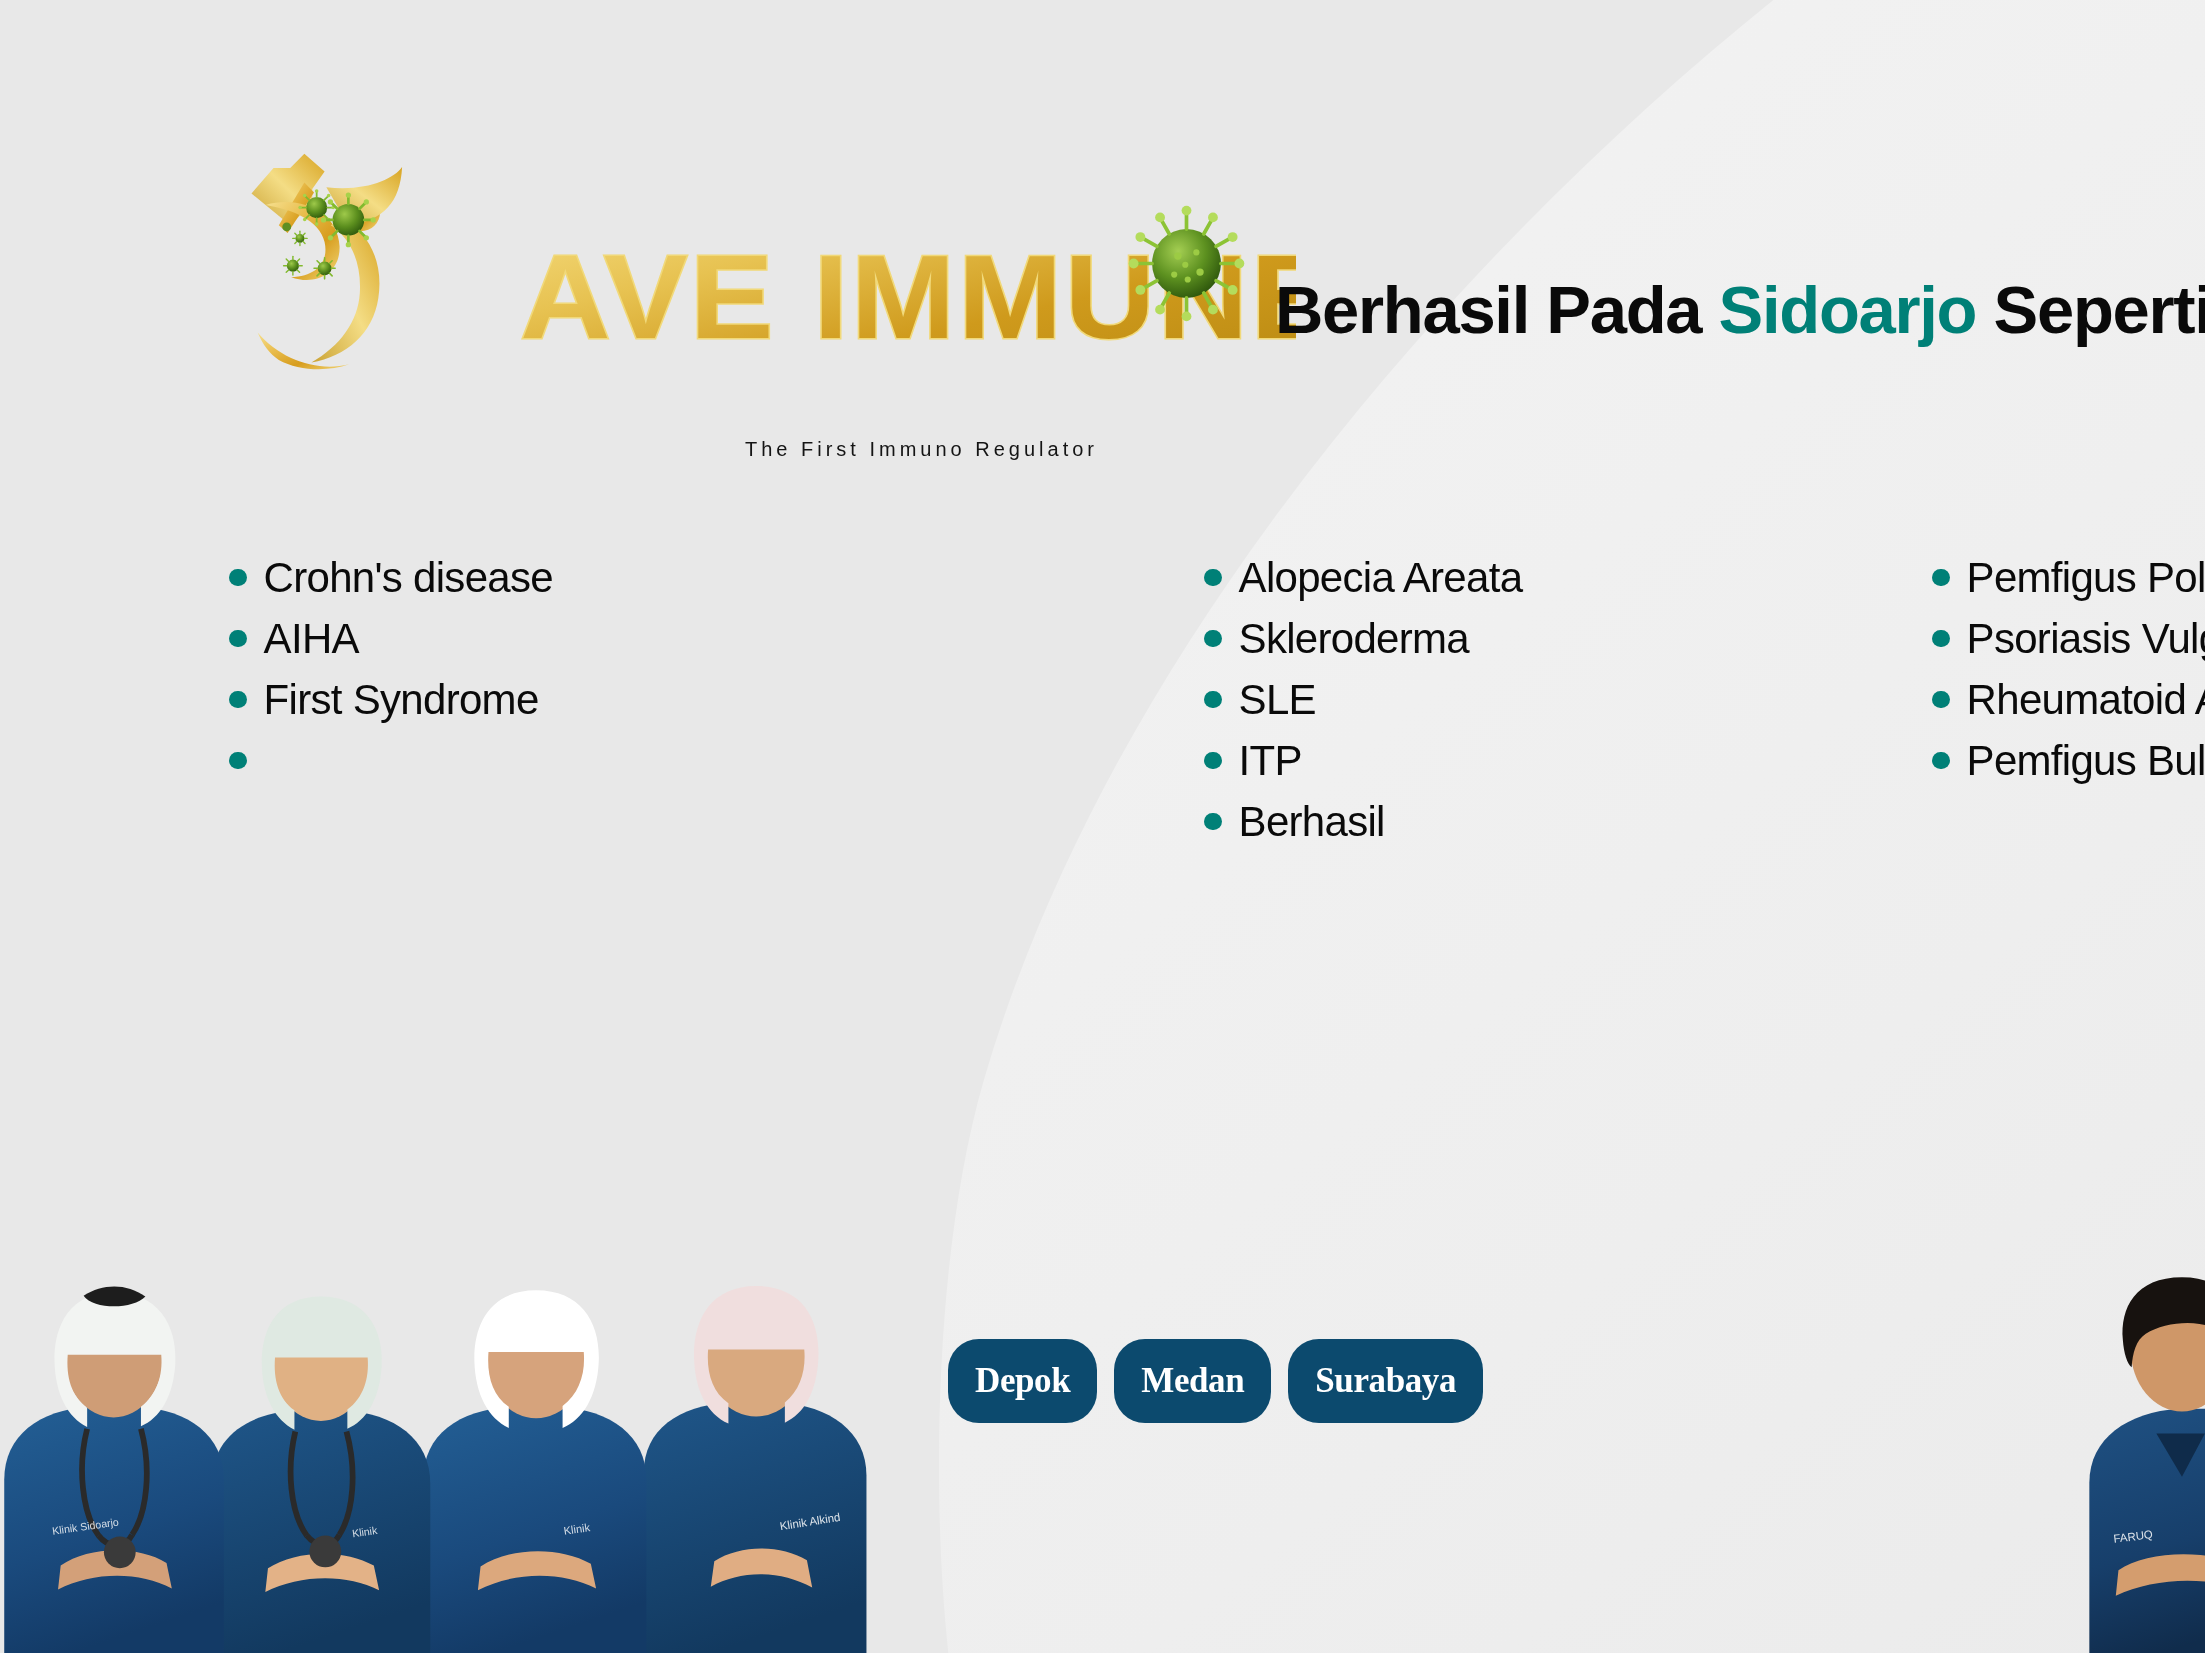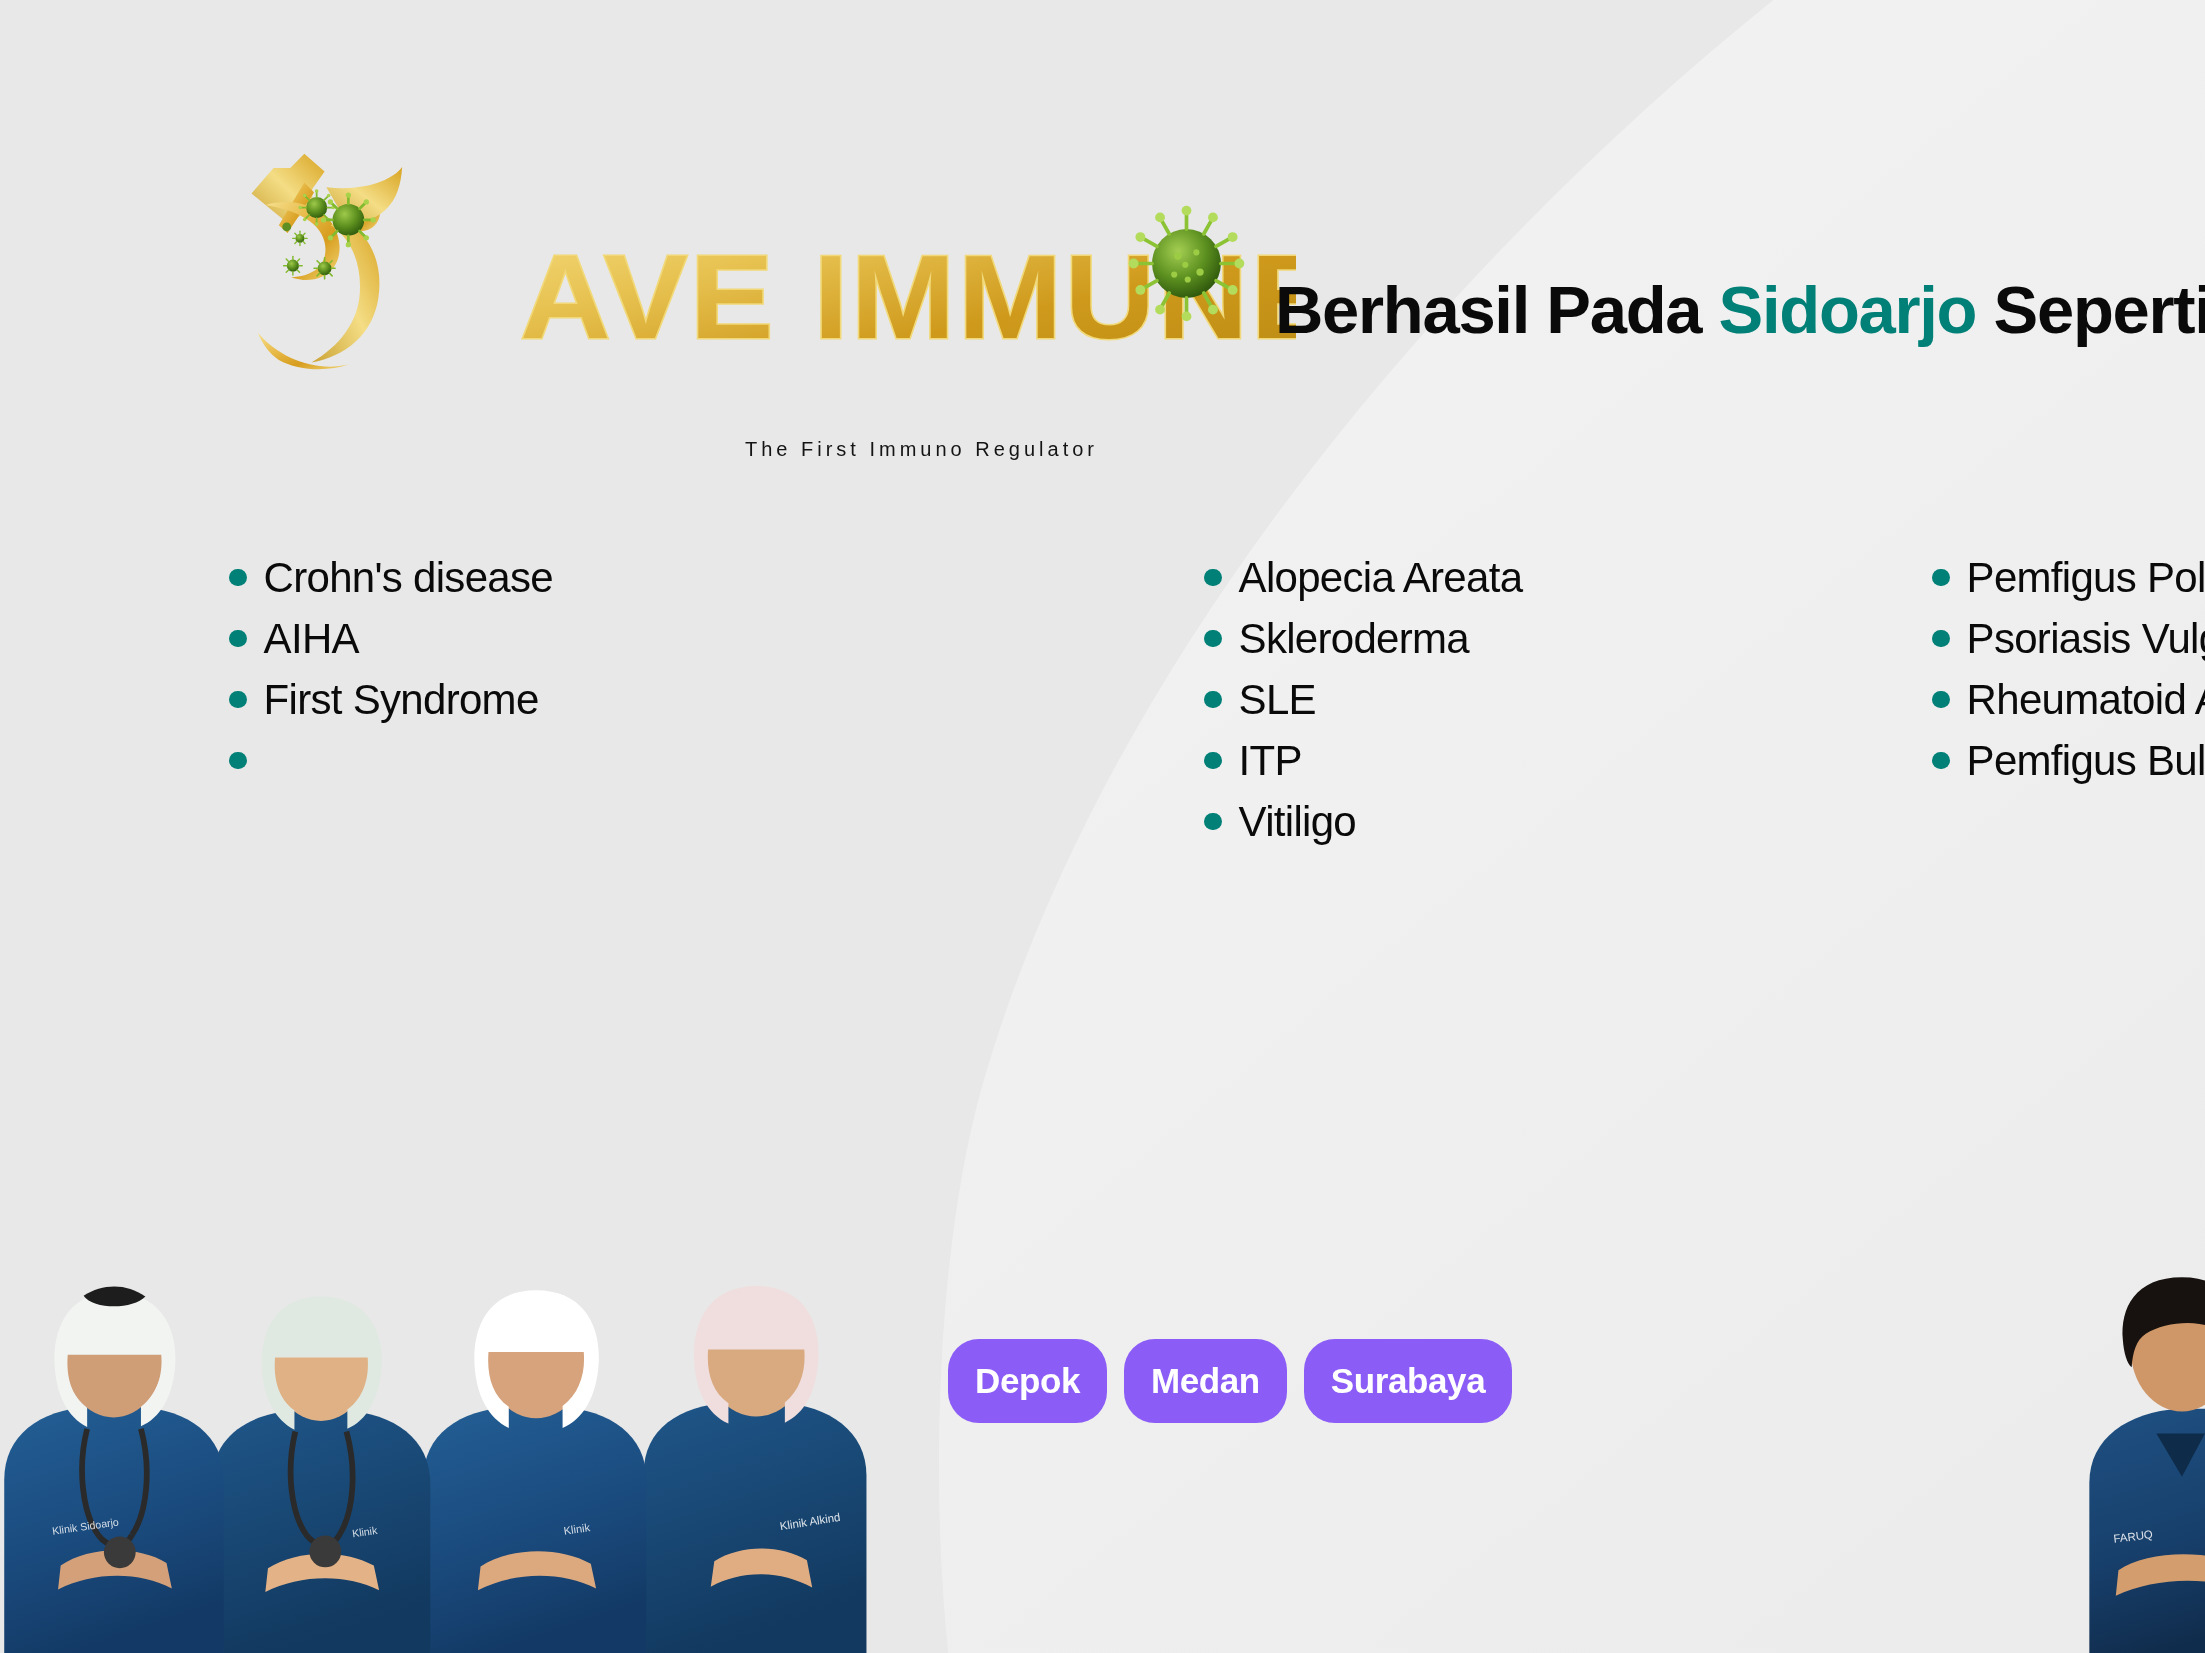--- a/index.html
+++ b/index.html
@@ -52,26 +52,26 @@
   }
   .disease-text .b { font-weight:400; }
   .disease-text .r { font-weight:400; }
 
   
   #city-buttons {
     position:absolute; left:948px; top:1339px; z-index:6;
     display:flex; gap:17px; align-items:center;
   }
   .city-btn {
-    background:#8b5cf6; color:#ffffff;
+    background:#0c4a6e; color:#ffffff;
     font-size:35px; font-weight:700; letter-spacing:-0.4px;
     border-radius:31px; border:none;
     padding:0 27px; height:84px; line-height:84px;
     white-space:nowrap; cursor:pointer;
-    font-family:Liberation Sans, sans-serif;
+    font-family:Liberation Serif, serif;
   }
 
   
   #staff-left  { position:absolute; left:-8.8px; bottom:0; width:935px; height:490px; z-index:3; }
   #staff-right { position:absolute; right:-4.4px; bottom:0; width:913px; height:494px; z-index:3; }
 </style>
 </head>
 <body>
 
 <div id="bg-arc-layer">
@@ -316,21 +316,21 @@
       <div class="disease-item">
         <span class="bullet"></span>
         <span class="disease-text"><span class="b">SLE</span><span class="r"></span></span>
       </div>
       <div class="disease-item">
         <span class="bullet"></span>
         <span class="disease-text"><span class="b">ITP</span><span class="r"></span></span>
       </div>
       <div class="disease-item">
         <span class="bullet"></span>
-        <span class="disease-text"><span class="b">Vitiligo</span><span class="r"></span></span>
+        <span class="disease-text"><span class="b">Berhasil</span><span class="r"></span></span>
       </div>
     </div>
   <div class="disease-col" id="col-3">
       <div class="disease-item">
         <span class="bullet"></span>
         <span class="disease-text"><span class="b">Pemfigus</span><span class="r"> Polisceae</span></span>
       </div>
       <div class="disease-item">
         <span class="bullet"></span>
         <span class="disease-text"><span class="b">Psoriasis</span><span class="r"> Vulgaris</span></span>

